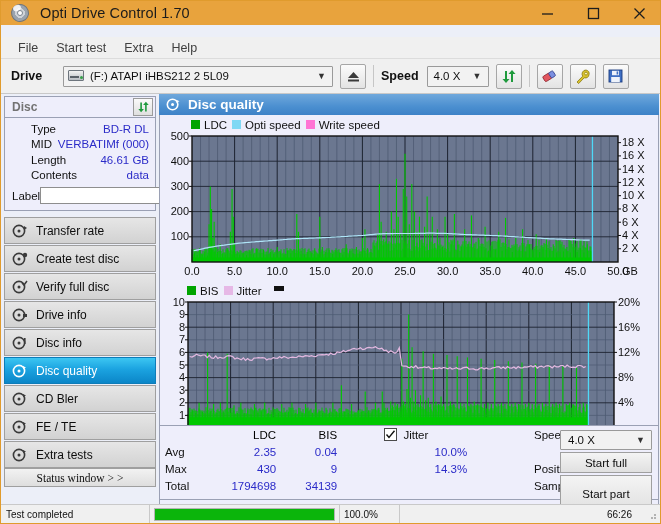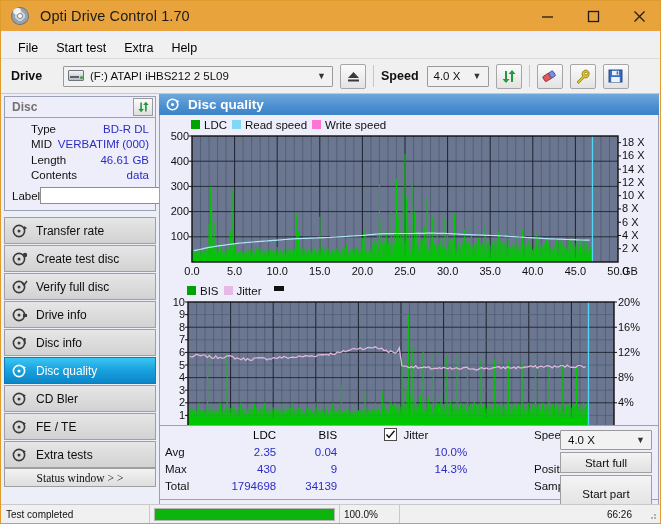--- a/index.html
+++ b/index.html
@@ -3,21 +3,21 @@
 <meta charset="utf-8">
 <style>
   html,body{margin:0;padding:0;background:#d8d8d8;}
   body{font-family:"Liberation Sans",sans-serif;-webkit-font-smoothing:antialiased;}
   #app{
     position:relative;width:661px;height:524px;overflow:hidden;
     background:#eceff8;border:1px solid #e09b2d;box-sizing:border-box;
   }
   
   .titlebar{
-    position:absolute;left:0;top:0;width:661px;height:30px;
+    position:absolute;left:0;top:0;width:661px;height:24px;
     background:#e8a33d;display:flex;align-items:center;box-sizing:border-box;
   }
   .title-icon{width:22px;height:22px;margin-left:9px;margin-right:8px;position:relative;flex:0 0 auto;}
   .title-icon .disc{
     position:absolute;left:1px;top:2px;width:18px;height:18px;border-radius:50%;
     background:radial-gradient(circle at 50% 50%, #f4f4f4 0 18%, #cfd3d8 20% 42%, #9aa3ad 44% 100%);
     border:1px solid #6b747e;box-sizing:border-box;
     transform:rotate(-18deg);
   }
   .title-icon .hub{position:absolute;left:7px;top:8px;width:6px;height:6px;border-radius:50%;background:#fff;border:1px solid #7b848e;box-sizing:border-box;}
@@ -25,21 +25,21 @@
   .title-text{font-size:14.5px;color:#1b1b1b;letter-spacing:.1px;}
   .winbtns{margin-left:auto;display:flex;height:36px;}
   .winbtn{width:46px;height:36px;display:flex;align-items:center;justify-content:center;color:#1d1d1d;}
   .winbtn svg{display:block;}
   
   .menubar{
     position:absolute;left:0;top:36px;width:661px;height:22px;
     background:#f0f0f0;border-bottom:1px solid #dcdcdc;
     display:flex;align-items:center;padding-left:8px;box-sizing:border-box;
   }
-  .menuitem{font-size:12.5px;color:#000000;padding:20px 9px;}
+  .menuitem{font-size:12.5px;color:#404040;padding:20px 9px;}
   
   .toolbar{
     position:absolute;left:0;top:58px;width:661px;height:35px;
     background:#f0f0f0;border-bottom:1px solid #c8c8c8;
     display:flex;align-items:center;box-sizing:border-box;
   }
   .tb-label{font-size:12.5px;font-weight:bold;color:#101010;}
   .combo{
     height:21px;background:#f2f2f2;border:1px solid #9a9a9a;
     display:flex;align-items:center;box-sizing:border-box;font-size:11.5px;color:#101010;
@@ -358,21 +358,21 @@
 
     <div class="chartwrap">
 
       <div class="legend">
         <span class="lg">
           <i class="sw" style="background:#00a400"></i>
           <span>LDC</span>
         </span>
         <span class="lg">
           <i class="sw" style="background:#7fd8f4"></i>
-          <span>Read speed</span>
+          <span>Opti speed</span>
         </span>
         <span class="lg">
           <i class="sw" style="background:#ff74d4"></i>
           <span>Write speed</span>
         </span>
       </div>
 
       <div class="plotrow">
         <svg class="plot" id="chart1" width="498" height="148" viewBox="0 0 498 148">
             <rect x="32" y="4" width="426" height="126" fill="#6b7790"></rect>

